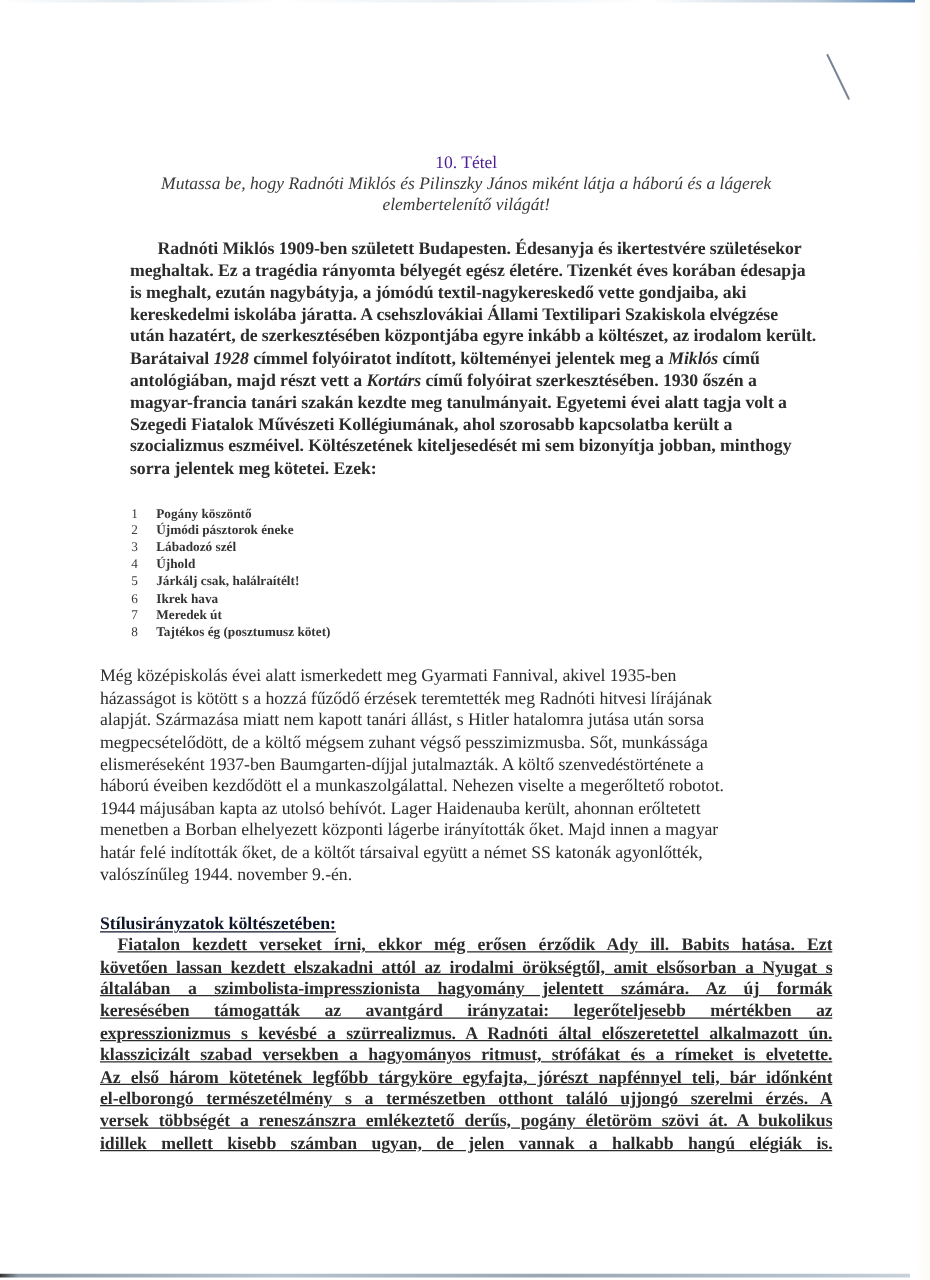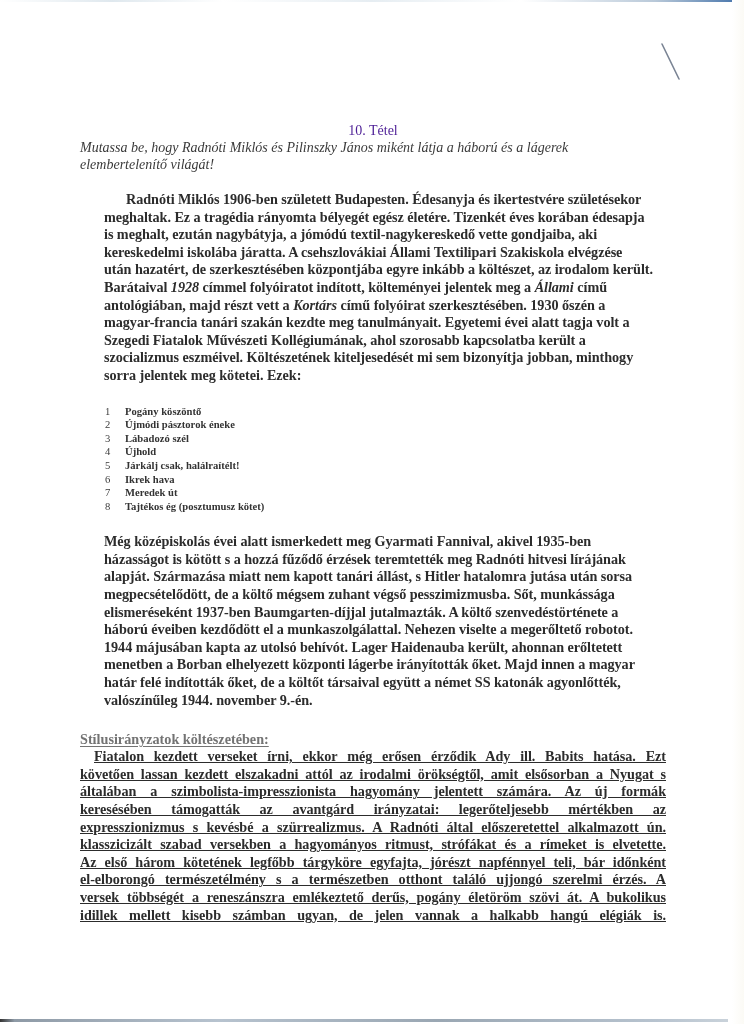--- a/index.html
+++ b/index.html
@@ -25,40 +25,40 @@
     position: absolute; left: 659px; top: 42px; width: 24px; height: 40px;
   }
   .page {
     position: absolute; left: 80px; top: 122px; width: 586px;
   }
   .title {
     text-align: center; font-size: 14px; line-height: 17px;
     color: #4c1d95; margin: 0;
   }
   .subtitle {
-    text-align: left; font-style: italic; font-size: 14px; line-height: 17px;
+    text-align: center; font-style: italic; font-size: 14px; line-height: 17px;
     color: #3a3a3a; margin: 0 0 0 0;
   }
   .para {
     font-size: 14.2px; line-height: 17.6px; margin: 0; color: #2c2c2c;
     letter-spacing: -0.05px;
   }
   .p1 { margin-top: 18px; text-indent: 24px; text-align: left; font-weight: 600; }
   .p1 .line, .p2 .line { display: block; white-space: nowrap; }
   .p1 .line:first-child { padding-left: 22px; }
   .list {
     list-style: none; margin: 20px 0 0 25px; padding: 0;
     font-size: 10.6px; line-height: 13.6px; font-weight: 700; color: #333;
   }
   .list li { display: flex; }
   .list .num { width: 20px; font-weight: 400; color: #3b3b3b; }
-  .p2 { margin-top: 20px; font-weight: 700; margin-left: 24px; }
+  .p2 { margin-top: 20px; font-weight: 400; }
   .section-heading {
     font-size: 14.2px; line-height: 17px; margin: 22px 0 0 0;
-    text-decoration: underline; text-underline-offset: 2px; color: #737373;
+    text-decoration: underline; text-underline-offset: 2px; color: #0f172a;
     display: inline-block; font-weight: 600;
   }
   .p3 { margin: 0; font-weight: 600; text-decoration: underline; }
   .p3 .line {
     display: block; text-align: justify; text-align-last: justify;
     white-space: normal; height: 17.6px; overflow: hidden;
   }
   .p3 .line.first { padding-left: 14px; }
 </style>
 </head>
@@ -73,26 +73,26 @@
 </svg>
 
 <div class="page">
   <p class="title">10. Tétel</p>
   <p class="subtitle">
     <span>Mutassa be, hogy Radnóti Miklós és Pilinszky János miként látja a háború és a lágerek</span><br>
     <span>elembertelenítő világát!</span>
   </p>
 
   <div class="para p1">
-    <span class="line">Radnóti Miklós 1906-ben született Budapesten. Édesanyja és ikertestvére születésekor</span>
+    <span class="line">Radnóti Miklós 1909-ben született Budapesten. Édesanyja és ikertestvére születésekor</span>
     <span class="line">meghaltak. Ez a tragédia rányomta bélyegét egész életére. Tizenkét éves korában édesapja</span>
     <span class="line">is meghalt, ezután nagybátyja, a jómódú textil-nagykereskedő vette gondjaiba, aki</span>
     <span class="line">kereskedelmi iskolába járatta. A csehszlovákiai Állami Textilipari Szakiskola elvégzése</span>
     <span class="line">után hazatért, de szerkesztésében központjába egyre inkább a költészet, az irodalom került.</span>
-    <span class="line"><span>Barátaival </span><i>1928</i><span> címmel folyóiratot indított, költeményei jelentek meg a </span><i>Állami</i><span> című</span></span>
+    <span class="line"><span>Barátaival </span><i>1928</i><span> címmel folyóiratot indított, költeményei jelentek meg a </span><i>Miklós</i><span> című</span></span>
     <span class="line"><span>antológiában, majd részt vett a </span><i>Kortárs</i><span> című folyóirat szerkesztésében. 1930 őszén a</span></span>
     <span class="line">magyar-francia tanári szakán kezdte meg tanulmányait. Egyetemi évei alatt tagja volt a</span>
     <span class="line">Szegedi Fiatalok Művészeti Kollégiumának, ahol szorosabb kapcsolatba került a</span>
     <span class="line">szocializmus eszméivel. Költészetének kiteljesedését mi sem bizonyítja jobban, minthogy</span>
     <span class="line">sorra jelentek meg kötetei. Ezek:</span>
   </div>
 
   <ul class="list">
     <li>
         <span class="num">1</span>

